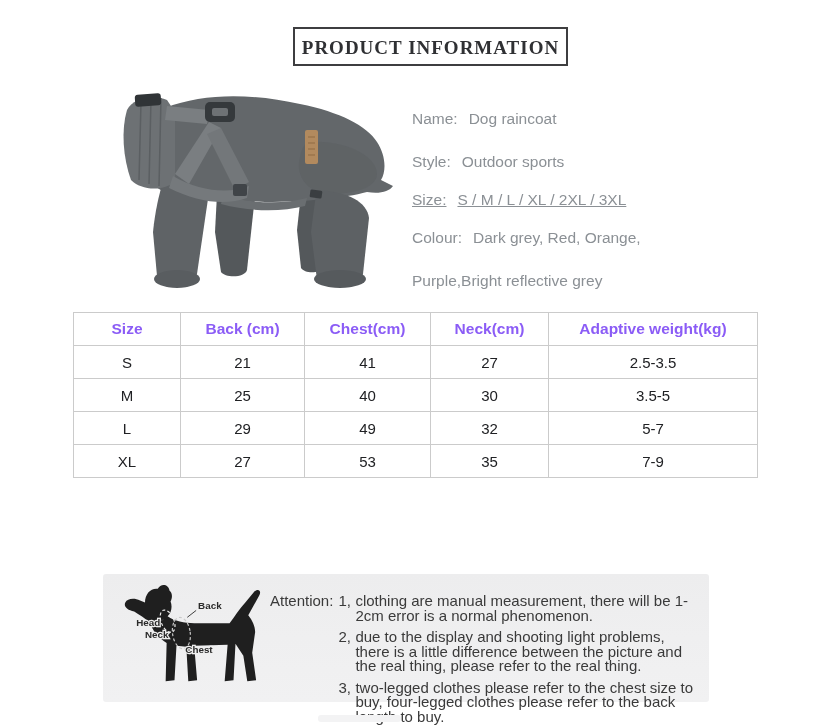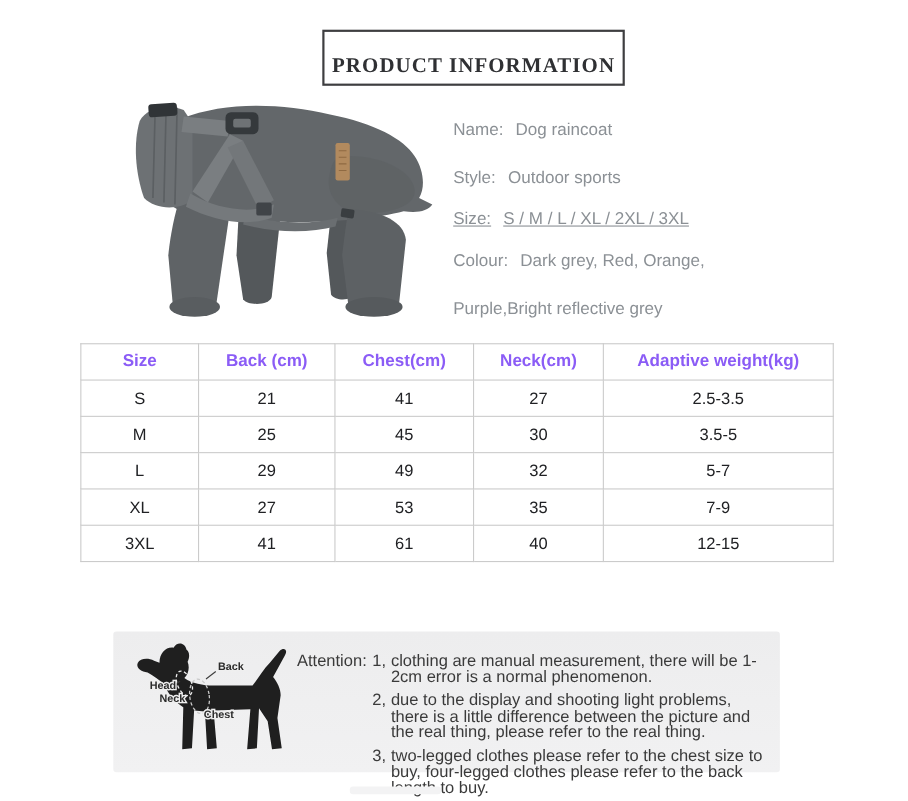--- a/index.html
+++ b/index.html
@@ -4,21 +4,21 @@
 <style>
   * { margin:0; padding:0; box-sizing:border-box; }
   html,body { background:#fff; }
   .page {
     position:relative; width:825px; height:728px; background:#ffffff;
     font-family:"Liberation Sans", sans-serif; overflow:hidden;
   }
 
   
   .title-wrap { position:absolute; top:27px; left:0; right:0; display:flex; justify-content:center; }
-  .title-box { border:2px solid #3e3e40; padding:20px 7px 5px; background:#fff;margin-left:36px; }
+  .title-box { border:2px solid #3e3e40; padding:8px 7px 5px; background:#fff;margin-left:36px; }
   .title-text {
     font-family:"Liberation Serif", serif; font-weight:700;
     font-size:19px; letter-spacing:1px; color:#2f3033; white-space:nowrap;
   }
 
   
   .photo { position:absolute; left:105px; top:82px; width:300px; height:212px; }
 
   
   .details { position:absolute; left:412px; top:110px; font-size:15.5px; color:#8b9095; }
@@ -147,44 +147,37 @@
       <tr>
         <td>S</td>
         <td>21</td>
         <td>41</td>
         <td>27</td>
         <td>2.5-3.5</td>
       </tr>
       <tr>
         <td>M</td>
         <td>25</td>
-        <td>45</td>
+        <td>40</td>
         <td>30</td>
         <td>3.5-5</td>
       </tr>
       <tr>
         <td>L</td>
         <td>29</td>
         <td>49</td>
         <td>32</td>
         <td>5-7</td>
       </tr>
       <tr>
         <td>XL</td>
         <td>27</td>
         <td>53</td>
         <td>35</td>
         <td>7-9</td>
-      </tr>
-      <tr>
-        <td>3XL</td>
-        <td>41</td>
-        <td>61</td>
-        <td>40</td>
-        <td>12-15</td>
       </tr>
     </tbody>
   </table>
 
   <div class="attention">
 
     <svg class="dog-diagram" viewBox="0 0 175 122" aria-hidden="true">
       <path d="M16,36 C9,35 5,31 7,27 C9,23 16,22 22,25 L27,27 C27,18 33,12 40,13 C43,7 51,8 52,15 C55,17 55,22 53,26 C55,31 54,37 50,41 C57,46 67,48 77,48 L113,48 C118,42 123,33 129,27 L138,16 C142,12 146,15 143,20 L132,40 C136,45 139,51 139,57 L136,78 L140,106 L131,107 L127,81 L119,69 L117,106 L108,107 L111,70 L77,71 L80,106 L71,107 L69,72 L59,71 L57,106 L48,107 L49,68 C41,63 34,55 32,47 C27,43 21,39 16,36 Z" fill="#1f1f1f"></path>
       <ellipse cx="50" cy="46" rx="6.5" ry="12" transform="rotate(-22 50 46)" fill="none" stroke="#ededed" stroke-width="1.2" stroke-dasharray="3,2.4"></ellipse>
       <ellipse cx="64" cy="58" rx="9" ry="16" transform="rotate(-8 64 58)" fill="none" stroke="#c9c9c9" stroke-width="1.2" stroke-dasharray="3,2.4"></ellipse>

